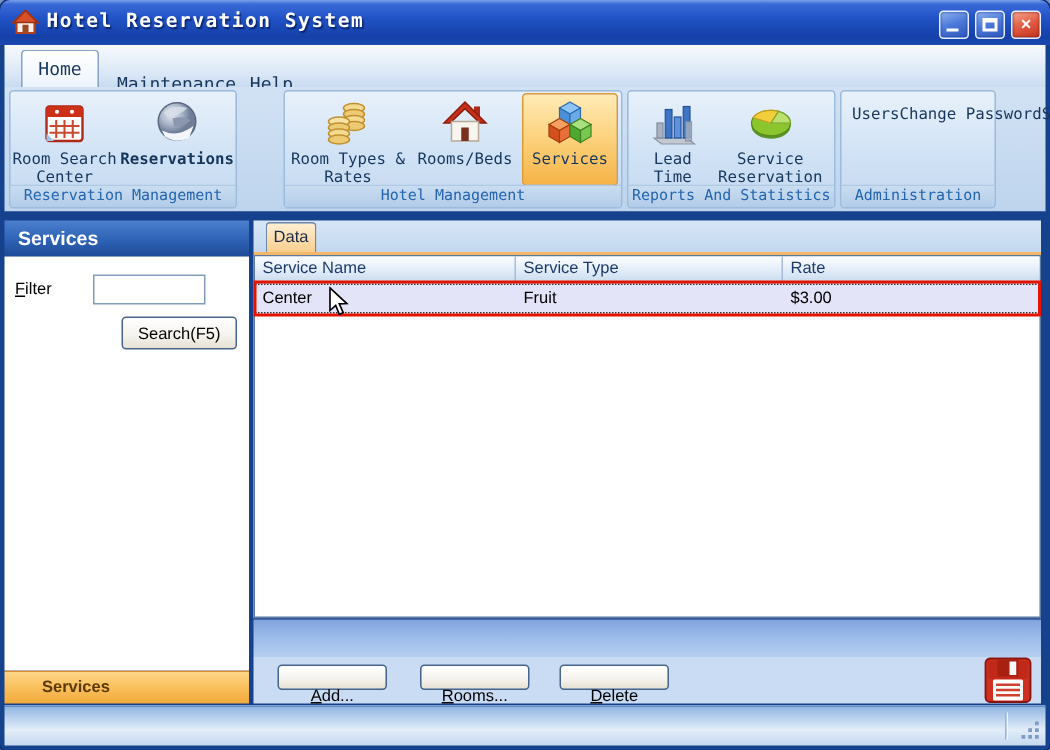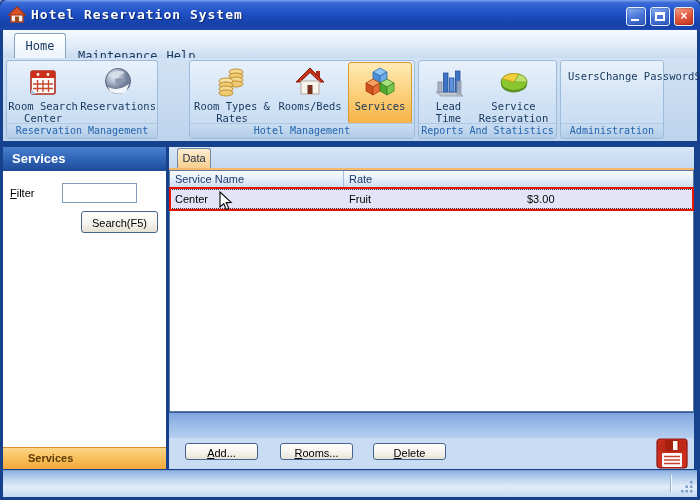--- a/index.html
+++ b/index.html
@@ -136,21 +136,21 @@
     position:relative; display:flex; height:20px; background:#E4E4F8;
     border-top:1px dotted #333; border-bottom:1px dotted #333; cursor:default;
   }
   .gr-cell { padding:3px 0 0 5px; font-size:11px; color:#000; }
   .red-annot { position:absolute; left:-1px; right:-1px; top:-3px; bottom:-3px;
     border:2px solid #E51400; pointer-events:none; z-index:5; }
   .blue-band { position:absolute; top:265px; left:0; right:0; height:26px;
     background:linear-gradient(180deg,#7FA3DC 0%,#97B8E8 40%,#B5CFF0 100%);
     border-top:1px solid #3A5A9C; }
   .btnbar { position:absolute; top:291px; left:0; right:0; height:31px; background:#C9DCF3; }
-  .bb-btn { position:absolute; top:5px; width:73px; height:17px; padding-top:3px; }
+  .bb-btn { position:absolute; top:5px; width:73px; height:17px; padding-top:14px; }
   .save-ico { position:absolute; right:6px; top:0; width:32px; height:31px; cursor:default; }
   
   .statusbar {
     position:absolute; left:3px; right:3px; top:470px; height:27px;
     background:linear-gradient(180deg,#8FB4E2 0%,#BAD2EE 30%,#E2EDF9 60%,#C4D9F0 100%);
     border-top:1px solid #7FA0CC;
   }
   .sb-divider { position:absolute; right:26px; top:4px; bottom:4px; width:1px; background:#9AB4D6; box-shadow:1px 0 0 #F0F6FC; }
   .grip { position:absolute; right:2px; bottom:2px; width:16px; height:16px; cursor:nwse-resize; }
   .cursor-ico { position:absolute; left:218px; top:191px; width:15px; height:21px; z-index:9; pointer-events:none; }
@@ -201,21 +201,21 @@
               <line x1="11.5" y1="15" x2="11.5" y2="27"></line>
                 <line x1="17" y1="15" x2="17" y2="27"></line>
                 <line x1="22.5" y1="15" x2="22.5" y2="27"></line>
               <line x1="7" y1="19" x2="27" y2="19"></line>
                 <line x1="7" y1="23.5" x2="27" y2="23.5"></line>
             </g>
             <polygon points="5,24 10,29 5,29" fill="#9EC4E8"></polygon>
           </svg>
           <span class="rlb">Room Search Center</span>
         </div>
-        <div class="rbtn" style="width:84px;">
+        <div class="rbtn" style="width:84px;font-weight:bold;">
           <svg class="ric" viewBox="0 0 34 34">
             <defs>
                 <radialGradient id="gl" cx="35%" cy="30%">
                   <stop offset="0%" stop-color="#E9EDF4"></stop>
                   <stop offset="55%" stop-color="#AEB9CC"></stop>
                   <stop offset="100%" stop-color="#707E98"></stop>
                 </radialGradient>
               </defs>
             <circle cx="17" cy="16" r="12.5" fill="url(#gl)" stroke="#5A6880" stroke-width="1"></circle>
             <path d="M8,10 Q15,4 24,7 Q19,12 11,13 Z" fill="#D7DEE9" opacity="0.85"></path>
@@ -322,20 +322,21 @@
 
   <div class="main">
     <div class="main-tabstrip">
       <div class="data-tab">Data</div>
     </div>
     <div class="orange-line"></div>
 
     <div class="grid">
       <div class="grid-header">
         <div class="gh-cell c1">Service Name</div>
+        <div class="gh-cell c2">Service Type</div>
         <div class="gh-cell c3">Rate</div>
       </div>
       <div class="grid-row">
         <div class="gr-cell c1">Center</div>
         <div class="gr-cell c2">Fruit</div>
         <div class="gr-cell c3">$3.00</div>
         <div class="red-annot"></div>
       </div>
     </div>
 

